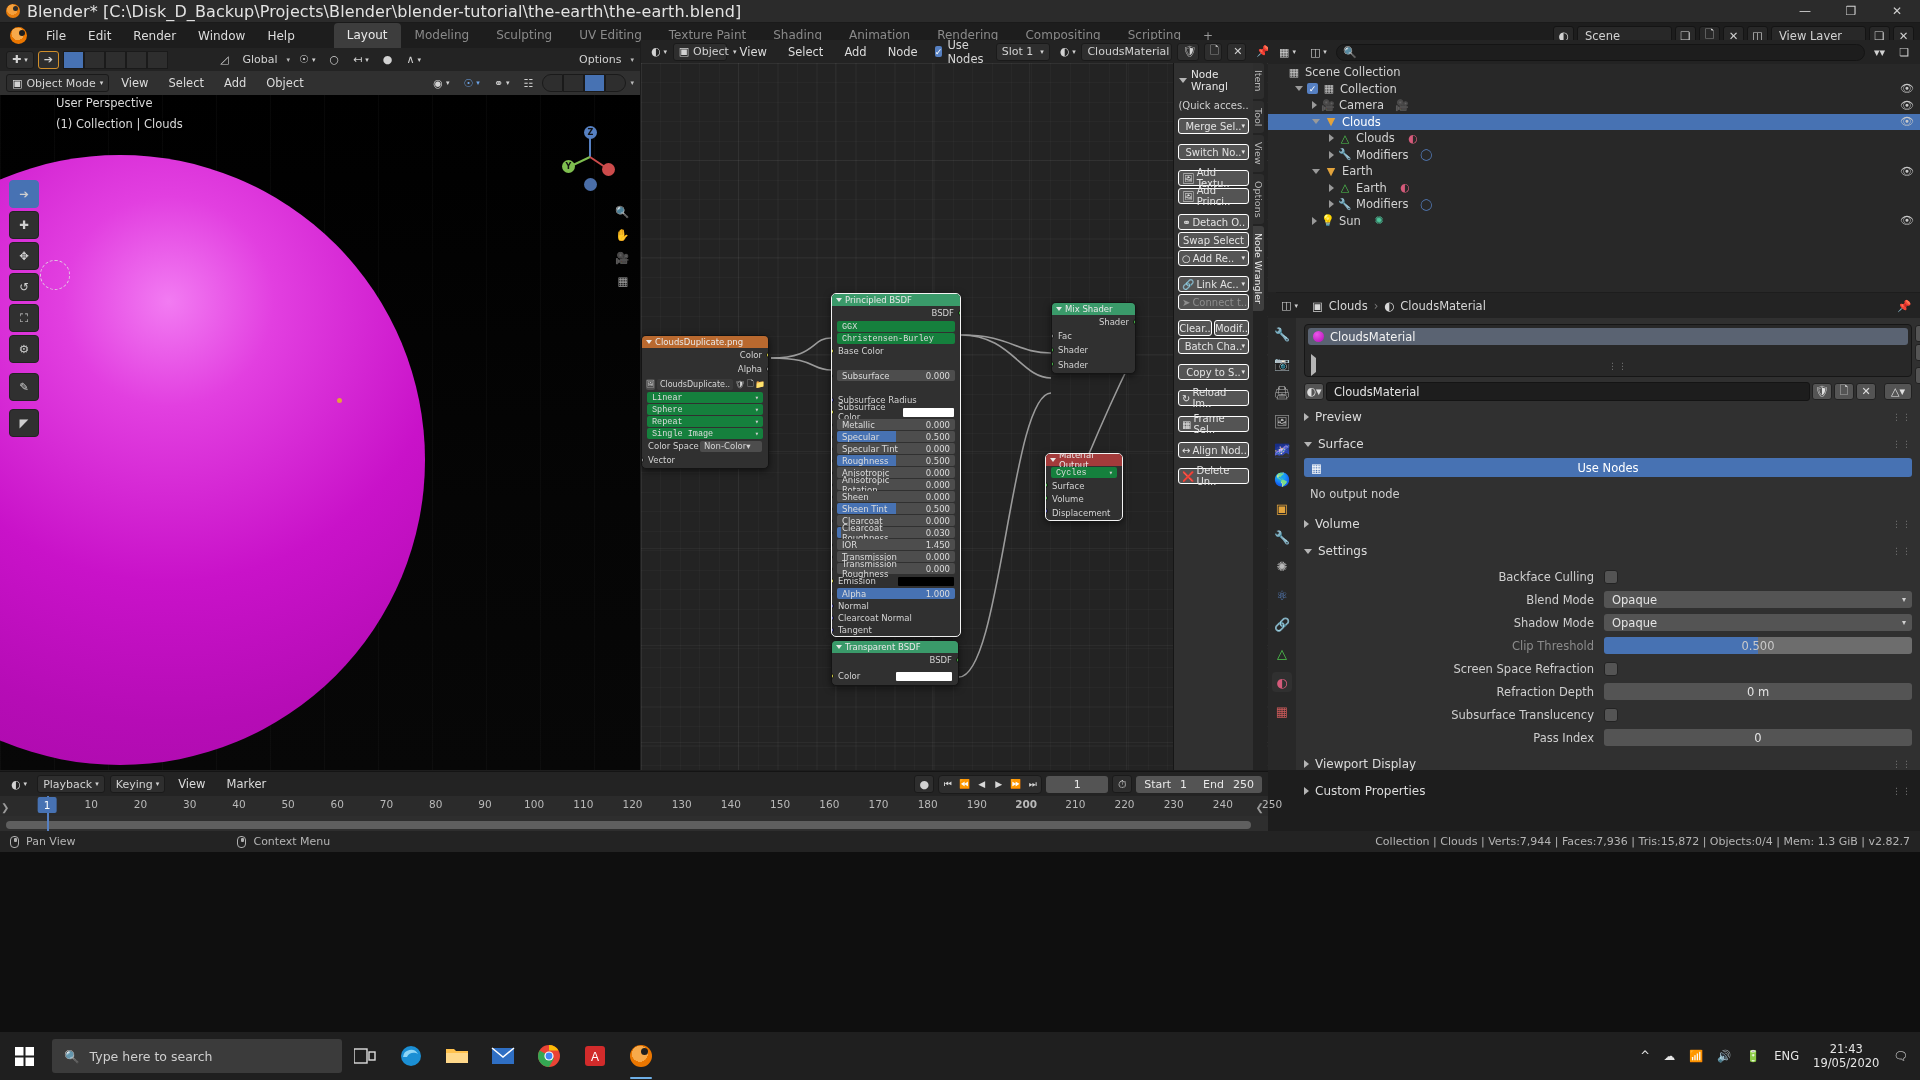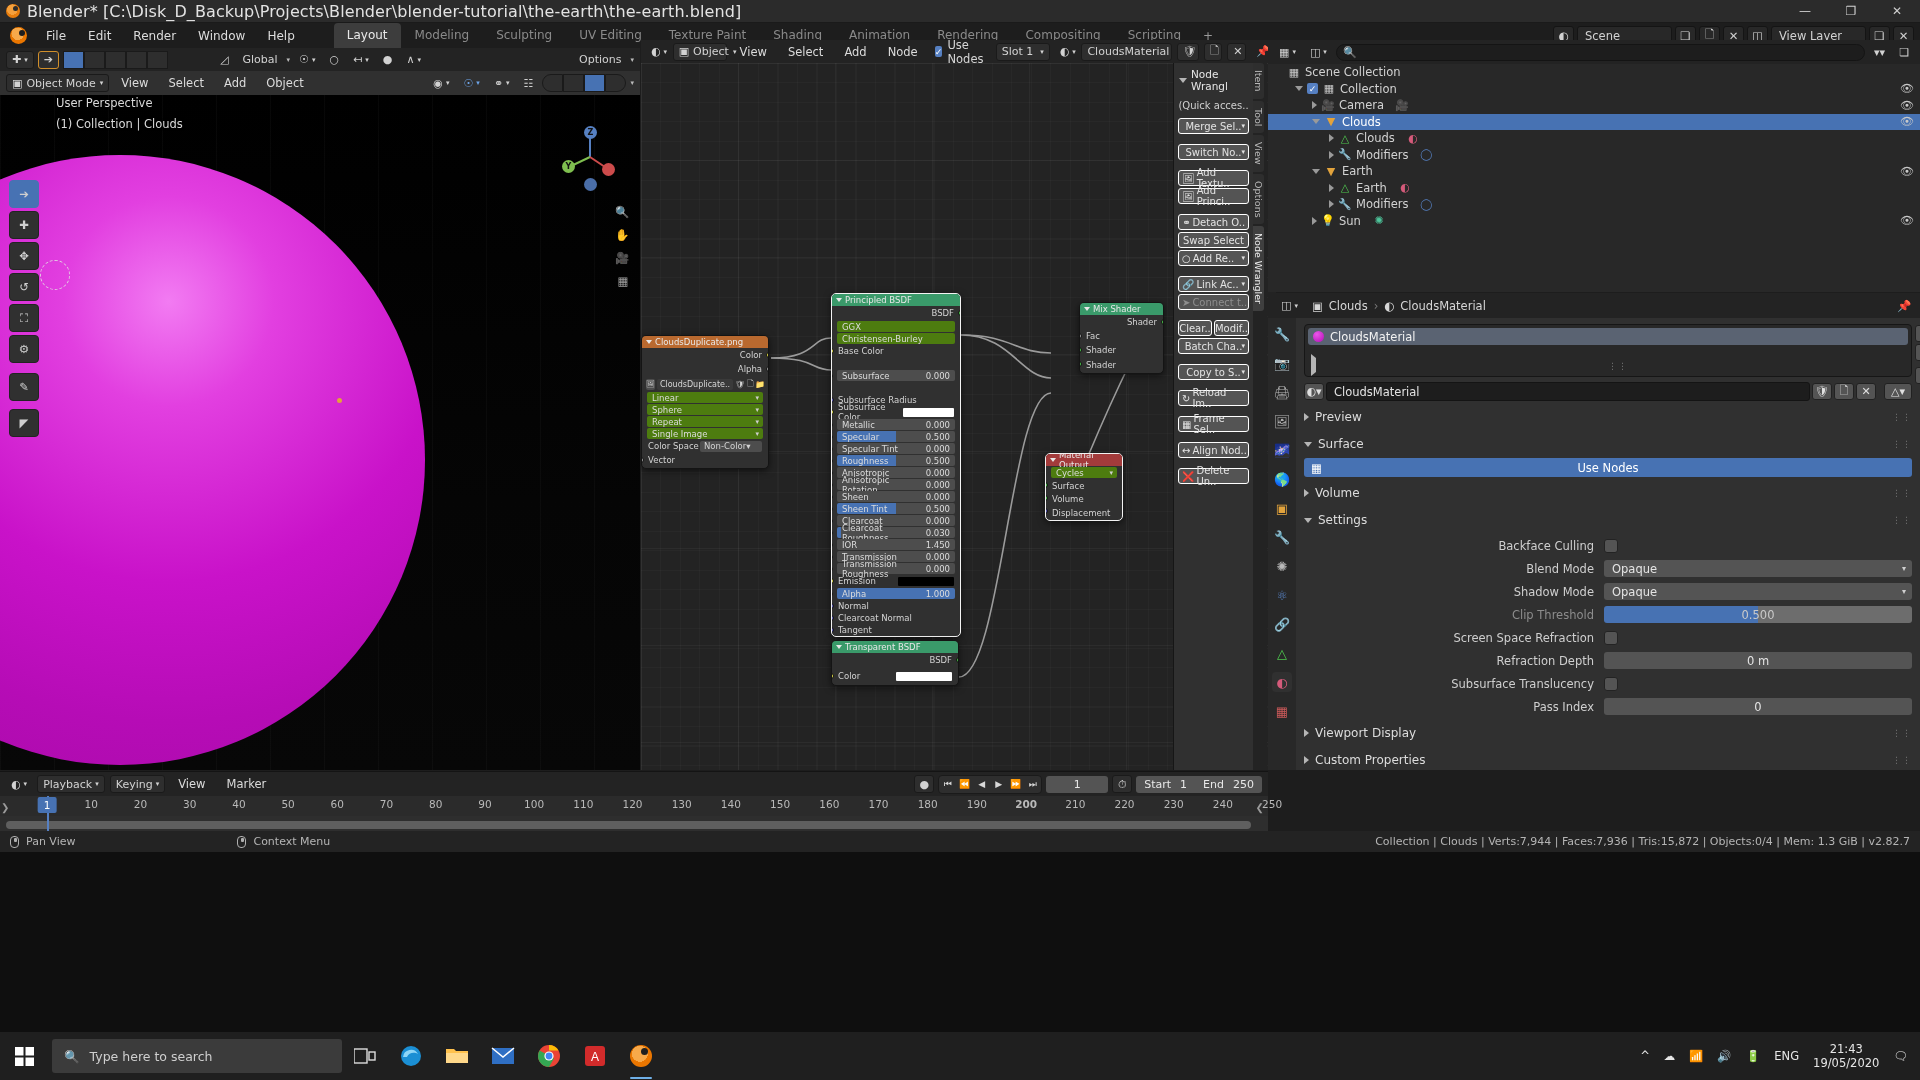--- a/index.html
+++ b/index.html
@@ -83,21 +83,21 @@
   .node .nh{ height:12px; display:flex; align-items:center; padding:0 4px; font-size:8.5px; color:#e8e8e8;
      gap:3px; }
   .node.sel{ border-color:#f3f3f3; }
   .nh .tri{ width:0;height:0;border-left:3px solid transparent;border-right:3px solid transparent;border-top:4px solid #e8e8e8;}
   .nrow{ height:12px; display:flex; align-items:center; padding:0 6px; font-size:8.5px; color:#d3d3d3; position:relative;}
   .nfield{ margin:1px 5px; height:11px; background:#4d4d4d; border-radius:2px; display:flex; align-items:center;
      padding:0 5px; font-size:8.5px; color:#dcdcdc; position:relative;}
   .nfield .val{ margin-left:auto; }
   .nfield .chev{ position:absolute; right:4px; color:#cfcfcf; font-size:7px;}
   .nfield.slider{ background:linear-gradient(to right,#4772b3 var(--p,50%), #4d4d4d var(--p,50%)); }
-  .nfield.dark{ background:#4d7c0f; }
+  .nfield.dark{ background:#15803d;font-family:Liberation Mono, monospace; }
   .sock{ position:absolute; width:6px; height:6px; border-radius:50%; border:1px solid #101010; top:3px;}
   .sock.l{ left:-4px;} .sock.r{ right:-4px;}
   .sock.yellow{background:#e7e34b;} .sock.gray{background:#9f9f9f;} .sock.purple{background:#6363c7;}
   .sock.green{background:#4ec64e;}
   .swatch{ margin-left:auto; width:56px; height:9px; border-radius:1px;}
   svg.links{ position:absolute; left:0; top:23px; width:635px; height:707px; pointer-events:none;}
 
   
   .npanel{ position:absolute; left:1173px; top:63px; width:80px; height:707px; background:#303030;
      border-left:1px solid #161616; }
@@ -552,21 +552,21 @@
             <span class="sock l purple" style="top:3px"></span>
             <span>Clearcoat Normal</span>
           </div>
           <div class="nrow">
             <span class="sock l purple" style="top:3px"></span>
             <span>Tangent</span>
           </div>
         </div>
     </div>
 
-    <div class="node" style="left:410px;top:262px;width:85px;margin-left:28px;">
+    <div class="node" style="left:410px;top:262px;width:85px;">
       <div class="nh" style="background:#3a9a6a">
         <span class="tri"></span>
         <span>Mix Shader</span>
       </div>
       <div class="nrow" style="justify-content:flex-end;height:14px">
         <span>Shader</span>
         <span class="sock r green" style="top:4px"></span>
       </div>
       <div class="nrow" style="height:14px">
         <span class="sock l gray" style="top:4px"></span>
@@ -866,20 +866,21 @@
 
       <div class="panelhdr">
         <span class="tri-d"></span>
         <span>Surface</span>
         <span class="dots">⋮⋮</span>
       </div>
       <div class="usenodes">
         <span class="lico">▦</span>
         <span>Use Nodes</span>
       </div>
+      <div class="nonode">No output node</div>
 
       <div class="panelhdr">
         <span class="tri-r"></span>
         <span>Volume</span>
         <span class="dots">⋮⋮</span>
       </div>
 
       <div class="panelhdr">
         <span class="tri-d"></span>
         <span>Settings</span>

